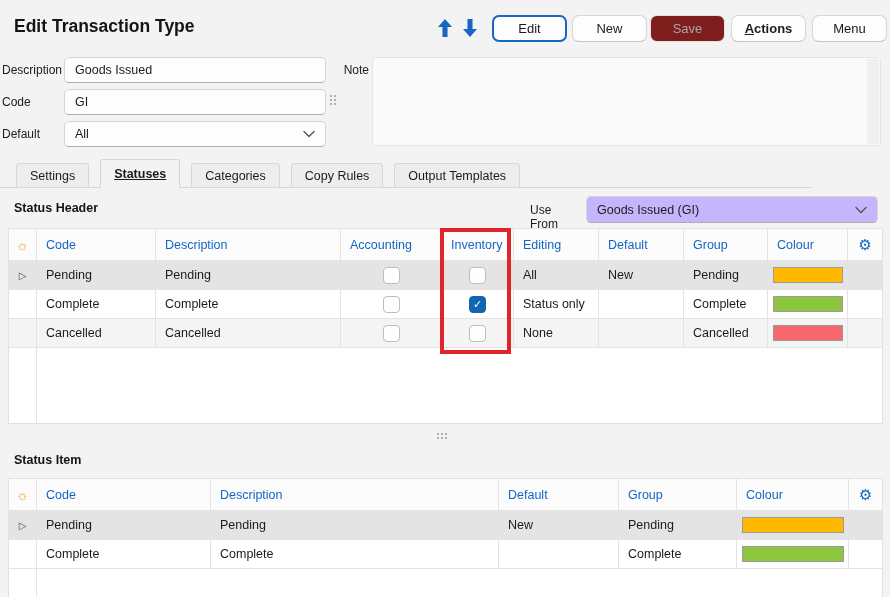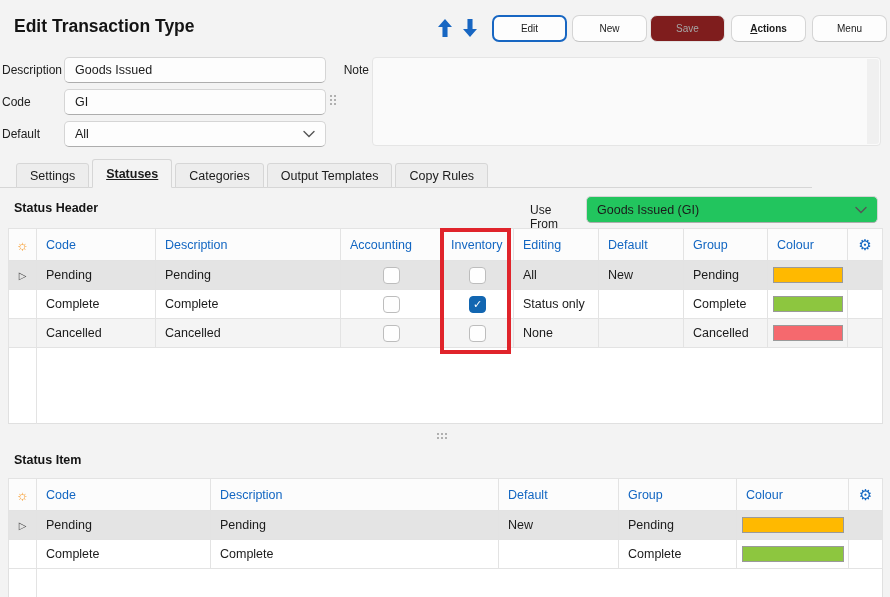--- a/index.html
+++ b/index.html
@@ -10,21 +10,21 @@
   }
 
   
   .page-title { position:absolute; left:14px; top:16px; font-size:17.5px; font-weight:bold; color:#141414; }
   .nav-arrow { position:absolute; top:19px; width:16px; height:18px; cursor:pointer; }
   .nav-arrow.up { left:437px; } .nav-arrow.down { left:462px; }
 
   .tbtn {
     position:absolute; top:15px; width:75px; height:27px;
     background:#fdfdfd; border:1px solid #d5d5d5; border-bottom-color:#c4c4c4;
-    border-radius:7px; font-family:"Liberation Sans",sans-serif; font-size:10px; color:#1b1b1b;
+    border-radius:7px; font-family:"Liberation Sans",sans-serif; font-size:13px; color:#1b1b1b;
     text-align:center; line-height:24px; cursor:pointer;
   }
   .tbtn.focused { border:2px solid #1766C2; line-height:22px; }
   .tbtn.disabled { color:#a6a6a6; background:#7f1d1d; border-color:#e2e2e2; cursor:default; }
   .tbtn.emphasized { font-weight:bold; }
   .tbtn.emphasized::first-letter { text-decoration:underline; }
 
   
   .flabel { position:absolute; left:2px; width:60px; font-size:12px; color:#202020; }
   .finput {
@@ -37,35 +37,35 @@
   .note-label { position:absolute; left:337px; top:63px; width:32px; text-align:right; font-size:12px; color:#202020; }
   .note-box {
     position:absolute; left:372px; top:57px; width:509px; height:89px;
     background:#fafafa; border:1px solid #e5e5e5; border-radius:4px;
   }
   .note-box .scroll-strip { position:absolute; right:1px; top:1px; bottom:1px; width:12px; background:#f0f0f0; border-radius:0 3px 3px 0; }
   .grip { position:absolute; left:330px; top:95px; display:grid; grid-template-columns:repeat(2,4px); grid-auto-rows:4px; cursor:grab; }
   .grip i, .splitter i { width:2px; height:2px; border-radius:50%; background:#9a9a9a; display:block; }
 
   
-  .tabstrip { position:absolute; left:0; top:159px; width:812px; height:29px; border-bottom:1px solid #d6d6d6; display:flex; align-items:flex-end; padding-left:16px; }
+  .tabstrip { position:absolute; left:0; top:159px; width:812px; height:29px; border-bottom:1px solid #d6d6d6; display:flex; align-items:flex-end; padding-left:16px;gap:8px; }
   .tab {
     height:25px; background:#ededed; border:1px solid #d6d6d6; border-bottom:none;
     border-radius:3px 3px 0 0; margin-right:3px; padding:0 13px; font-size:12.5px;
     display:flex; align-items:center; cursor:pointer; margin-bottom:-1px; position:relative;
     border-bottom:1px solid #d6d6d6;
   }
   .tab.active { height:29px; background:#f3f3f3; font-weight:bold; border-bottom:1px solid #f3f3f3;text-decoration:underline; }
 
   
   .section-title { position:absolute; left:14px; font-size:12.5px; font-weight:bold; color:#141414; }
   .usefrom-label { position:absolute; left:530px; top:203px; width:52px; font-size:12px; }
   .usefrom-select {
     position:absolute; left:586px; top:196px; width:292px; height:27px;
-    background:#22c55e; border:1px solid #d5d5d5; border-bottom-color:#adadad; border-radius:5px;
+    background:#c4b5fd; border:1px solid #d5d5d5; border-bottom-color:#adadad; border-radius:5px;
     font-size:12.5px; padding:0 10px; display:flex; align-items:center; justify-content:space-between; cursor:pointer;
   }
 
   
   table.grid { position:absolute; border-collapse:collapse; table-layout:fixed; width:874px; background:#fff; border:1px solid #e0e0e0; }
   .grid th, .grid td { border:1px solid #e3e3e3; font-size:12.5px; padding:0 0 0 9px; white-space:nowrap; overflow:hidden; text-align:left; }
   .grid thead tr { height:32px; }
   .grid tbody tr { height:29px; }
   .grid th { background:#fcfcfc; color:#1266C2; font-weight:normal; }
   .grid th.c-icon, .grid td.c-icon, .grid th.c-gear { text-align:center; padding:0; }
@@ -137,22 +137,22 @@
   <div class="note-label">Note</div>
   <div class="note-box">
     <span></span>
     <div class="scroll-strip"></div>
   </div>
 
   <div class="tabstrip">
     <div class="tab">Settings</div>
     <div class="tab active">Statuses</div>
     <div class="tab">Categories</div>
+    <div class="tab">Copy Rules</div>
     <div class="tab">Output Templates</div>
-    <div class="tab">Copy Rules</div>
   </div>
 
   <div class="section-title" style="top:201px">Status Header</div>
   <div class="usefrom-label">Use From</div>
   <div class="usefrom-select">
     <span>Goods Issued (GI)</span>
     <svg class="chev" width="12" height="8" viewBox="0 0 12 8">
         <path d="M1 1.5 L6 6.5 L11 1.5" stroke="#555" stroke-width="1.4" fill="none" stroke-linecap="round"></path>
       </svg>
   </div>

